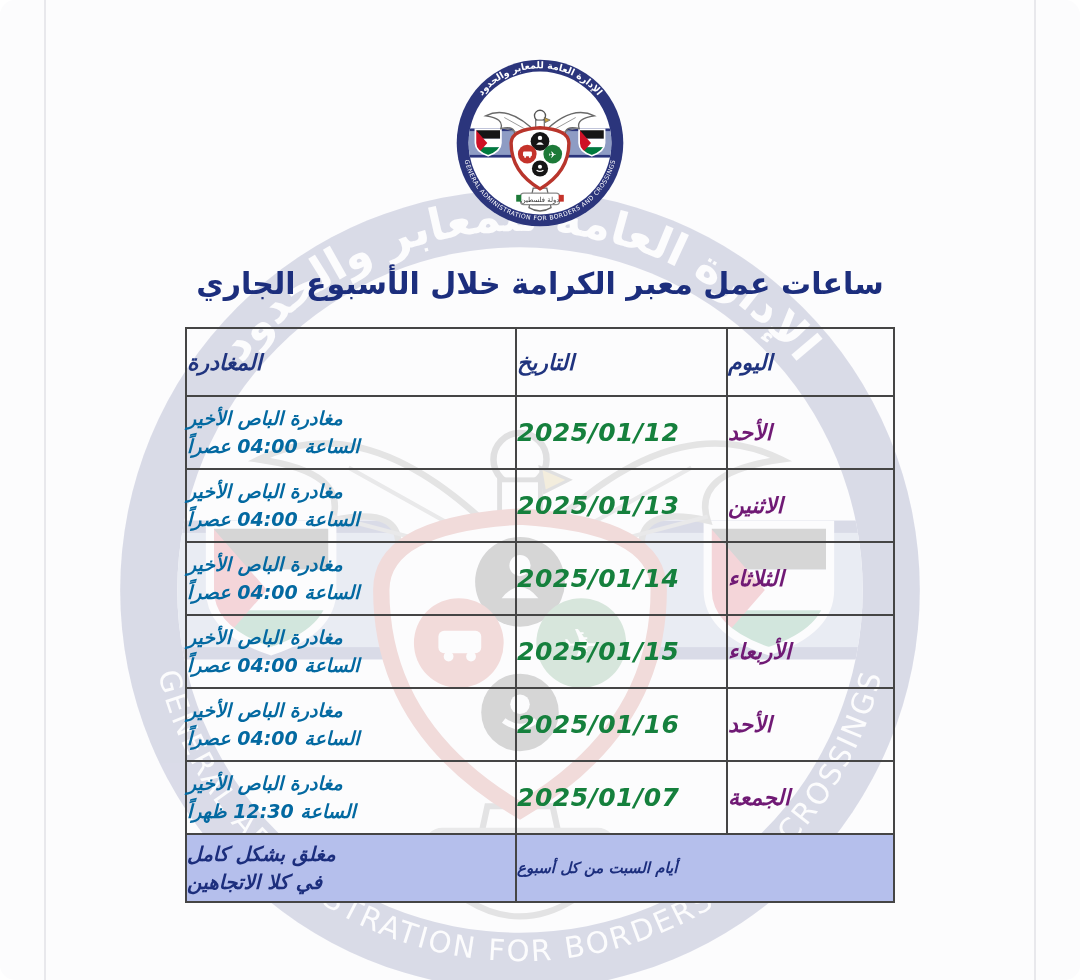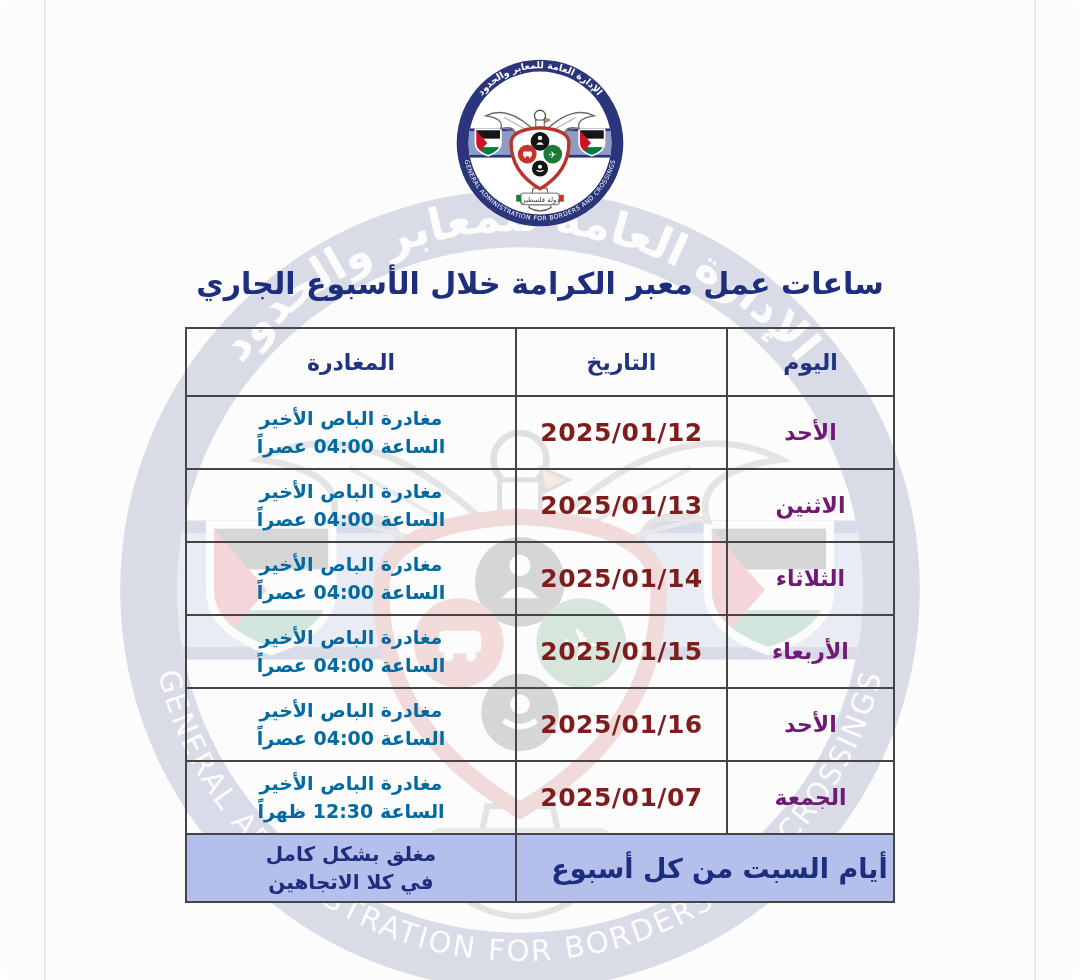--- a/index.html
+++ b/index.html
@@ -27,32 +27,33 @@
   .title {
     margin-top:38px; text-align:center; direction:rtl;
     color:#1c2e7d; font-size:30px; font-weight:bold; letter-spacing:0.5px;
   }
 
   table.schedule {
     margin:26px auto 0 auto; width:708px; table-layout:fixed;
     border-collapse:collapse; direction:rtl;
   }
   .schedule th, .schedule td {
-    border:2px solid #454545; text-align:center; vertical-align:middle;
+    border:2px solid #454545; text-align:left; vertical-align:middle;
     background:transparent;
+    font-style:italic;
   }
   .schedule thead th { height:68px; color:#20347f; font-size:22px; font-weight:bold; }
   .schedule tbody td { height:73px; }
   td.day-cell  { color:#701a75; font-size:22px; font-weight:bold; }
-  td.date-cell { color:#7f1d1d; font-size:25px; font-weight:bold; direction:ltr; letter-spacing:0.5px; }
+  td.date-cell { color:#15803d; font-size:25px; font-weight:bold; direction:ltr; letter-spacing:0.5px; }
   td.dep-cell  { color:#0369a1; font-size:19px; font-weight:bold; line-height:1.45; }
   tr.footer-row td {
     background:#b5bfec; height:68px; color:#1c2e7d; font-weight:bold;
   }
-  td.saturday-cell { font-size:27px;padding-left:29px; }
+  td.saturday-cell { font-size:15px; }
   td.closed-cell   { font-size:20px; line-height:1.4;margin-left:40px; }
 </style>
 </head>
 <body>
 
 <svg width="0" height="0" style="position:absolute" aria-hidden="true">
   <defs>
     <clipPath id="innerClip">
         <circle cx="100" cy="100" r="84"></circle>
       </clipPath>

